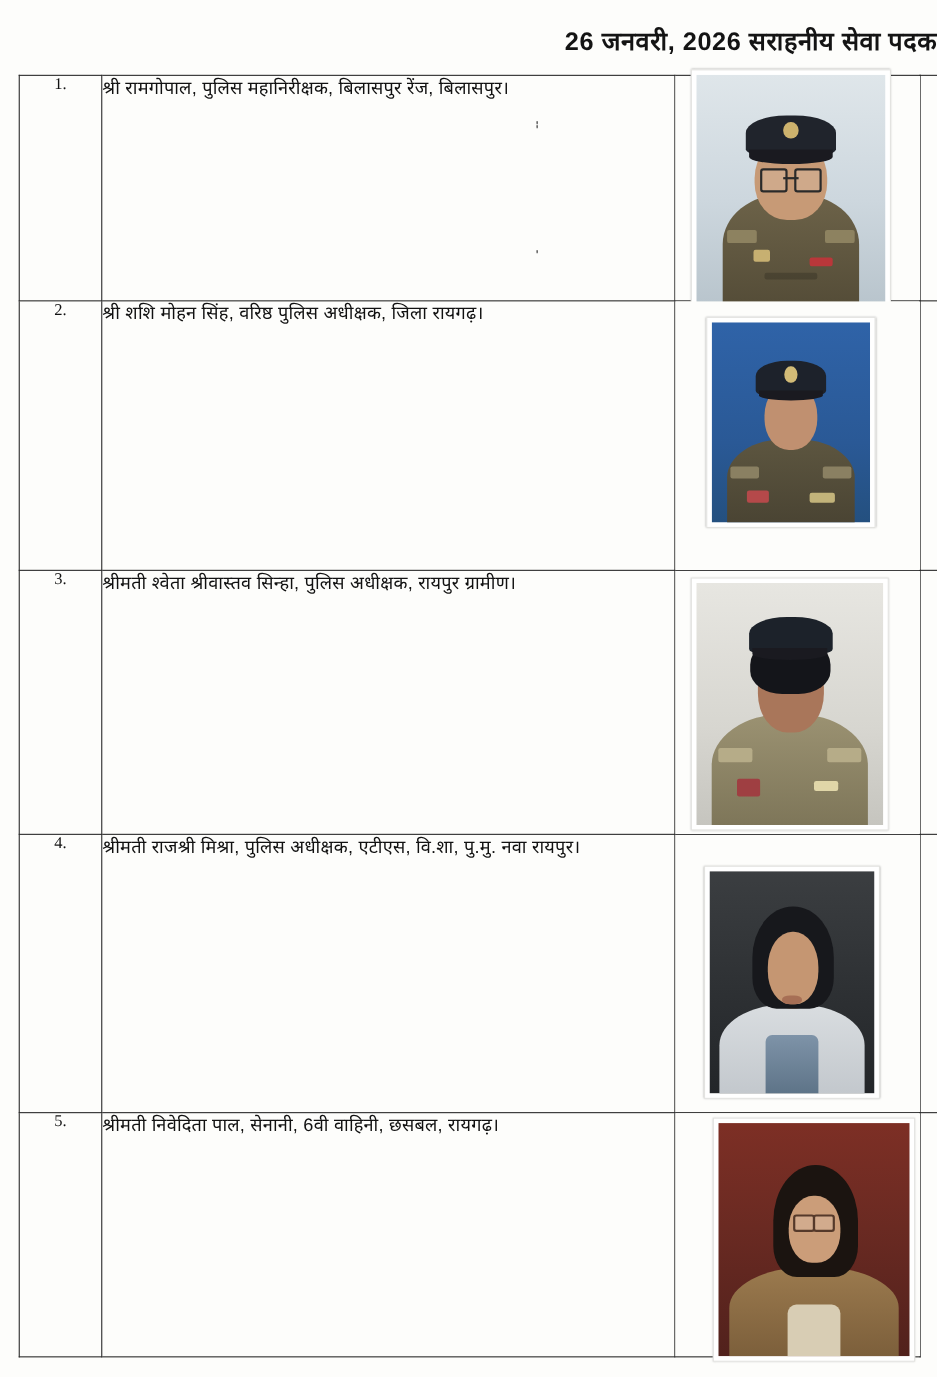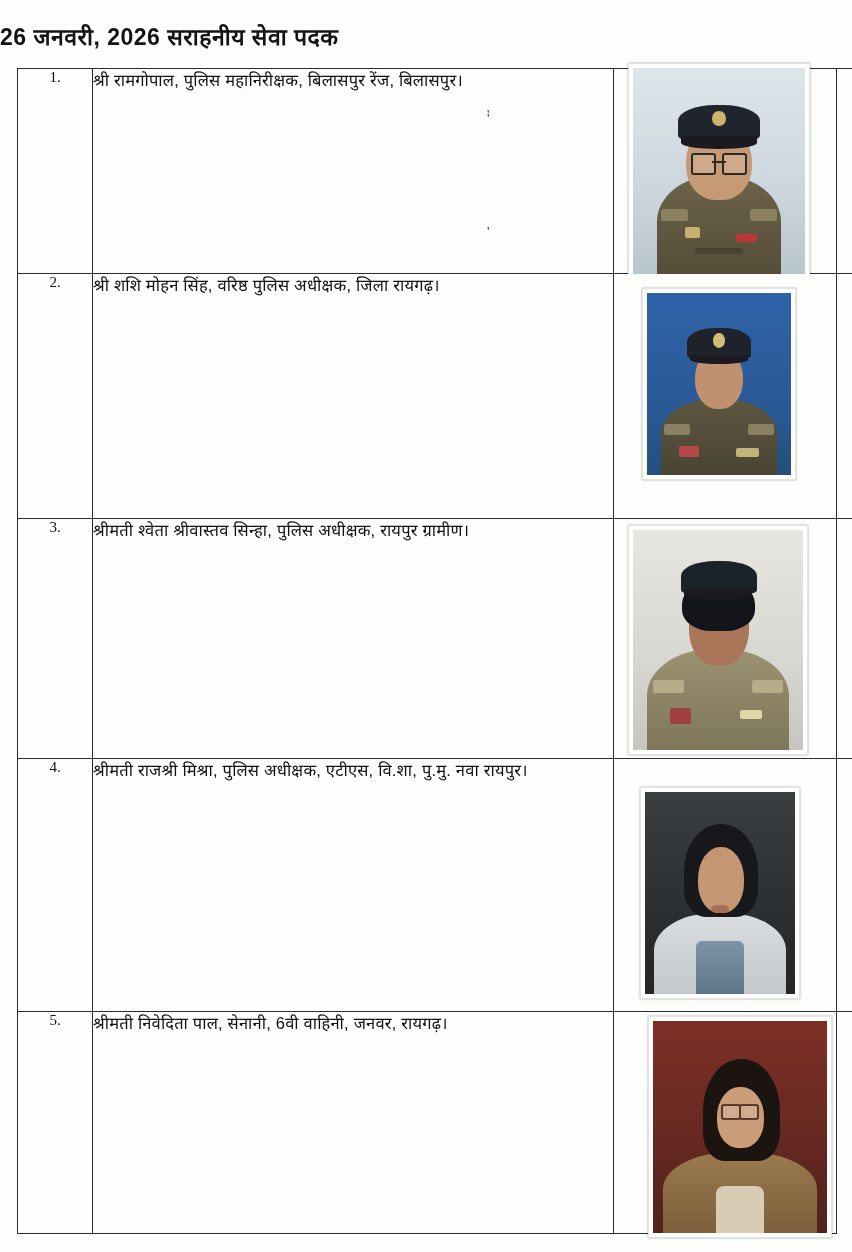--- a/index.html
+++ b/index.html
@@ -19,21 +19,21 @@
     position: relative;
     width: 852px;
     height: 1252px;
     background: #fdfdfb;
   }
   .doc-title {
     position: absolute;
     top: 20px;
     left: 0;
     width: 852px;
-    text-align: left;
+    text-align: right;
     font-size: 23px;
     font-weight: bold;
     letter-spacing: 0.5px;
     color: #141414;
     font-family: "Liberation Sans", sans-serif;
   }
   .table-wrap {
     position: absolute;
     top: 68px;
     left: 17px;
@@ -247,21 +247,21 @@
                   <div class="p-badge" style="left:44%; top:56%; width:12%; height:4%; background:#a76f55; border-radius:40%;"></div>
                 </div>
               </div>
             </div>
           </td>
         </tr>
 
         <tr class="row-tall-5">
           <td class="col-sn">5.</td>
           <td class="col-name">
-            <span>श्रीमती निवेदिता पाल, सेनानी, 6वी वाहिनी, जनवर, रायगढ़।</span>
+            <span>श्रीमती निवेदिता पाल, सेनानी, 6वी वाहिनी, छसबल, रायगढ़।</span>
             <span class="stray-mark" style="position:absolute; left:470px; top:42px;">'</span>
           </td>
           <td class="col-photo">
             <div class="photo-frame" style="left:34px; top:4px; width:182px; height:220px;">
               <div class="photo-inner">
                 <div class="portrait">
                   <div class="p-bg" style="background:linear-gradient(180deg,#7d2f25 0%,#6a2a22 45%,#51211c 100%);"></div>
                   <div class="p-body" style="left:6%; bottom:0; width:88%; height:38%; background:linear-gradient(180deg,#9b7a4e 0%,#7c5f3b 100%);"></div>
                   <div class="p-badge" style="left:36%; bottom:0; width:28%; height:22%; background:#d8cdb4; border-radius:8px 8px 0 0;"></div>
                   <div class="p-head" style="left:36%; top:28%; width:30%; height:34%; background:#cb9d79;"></div>

